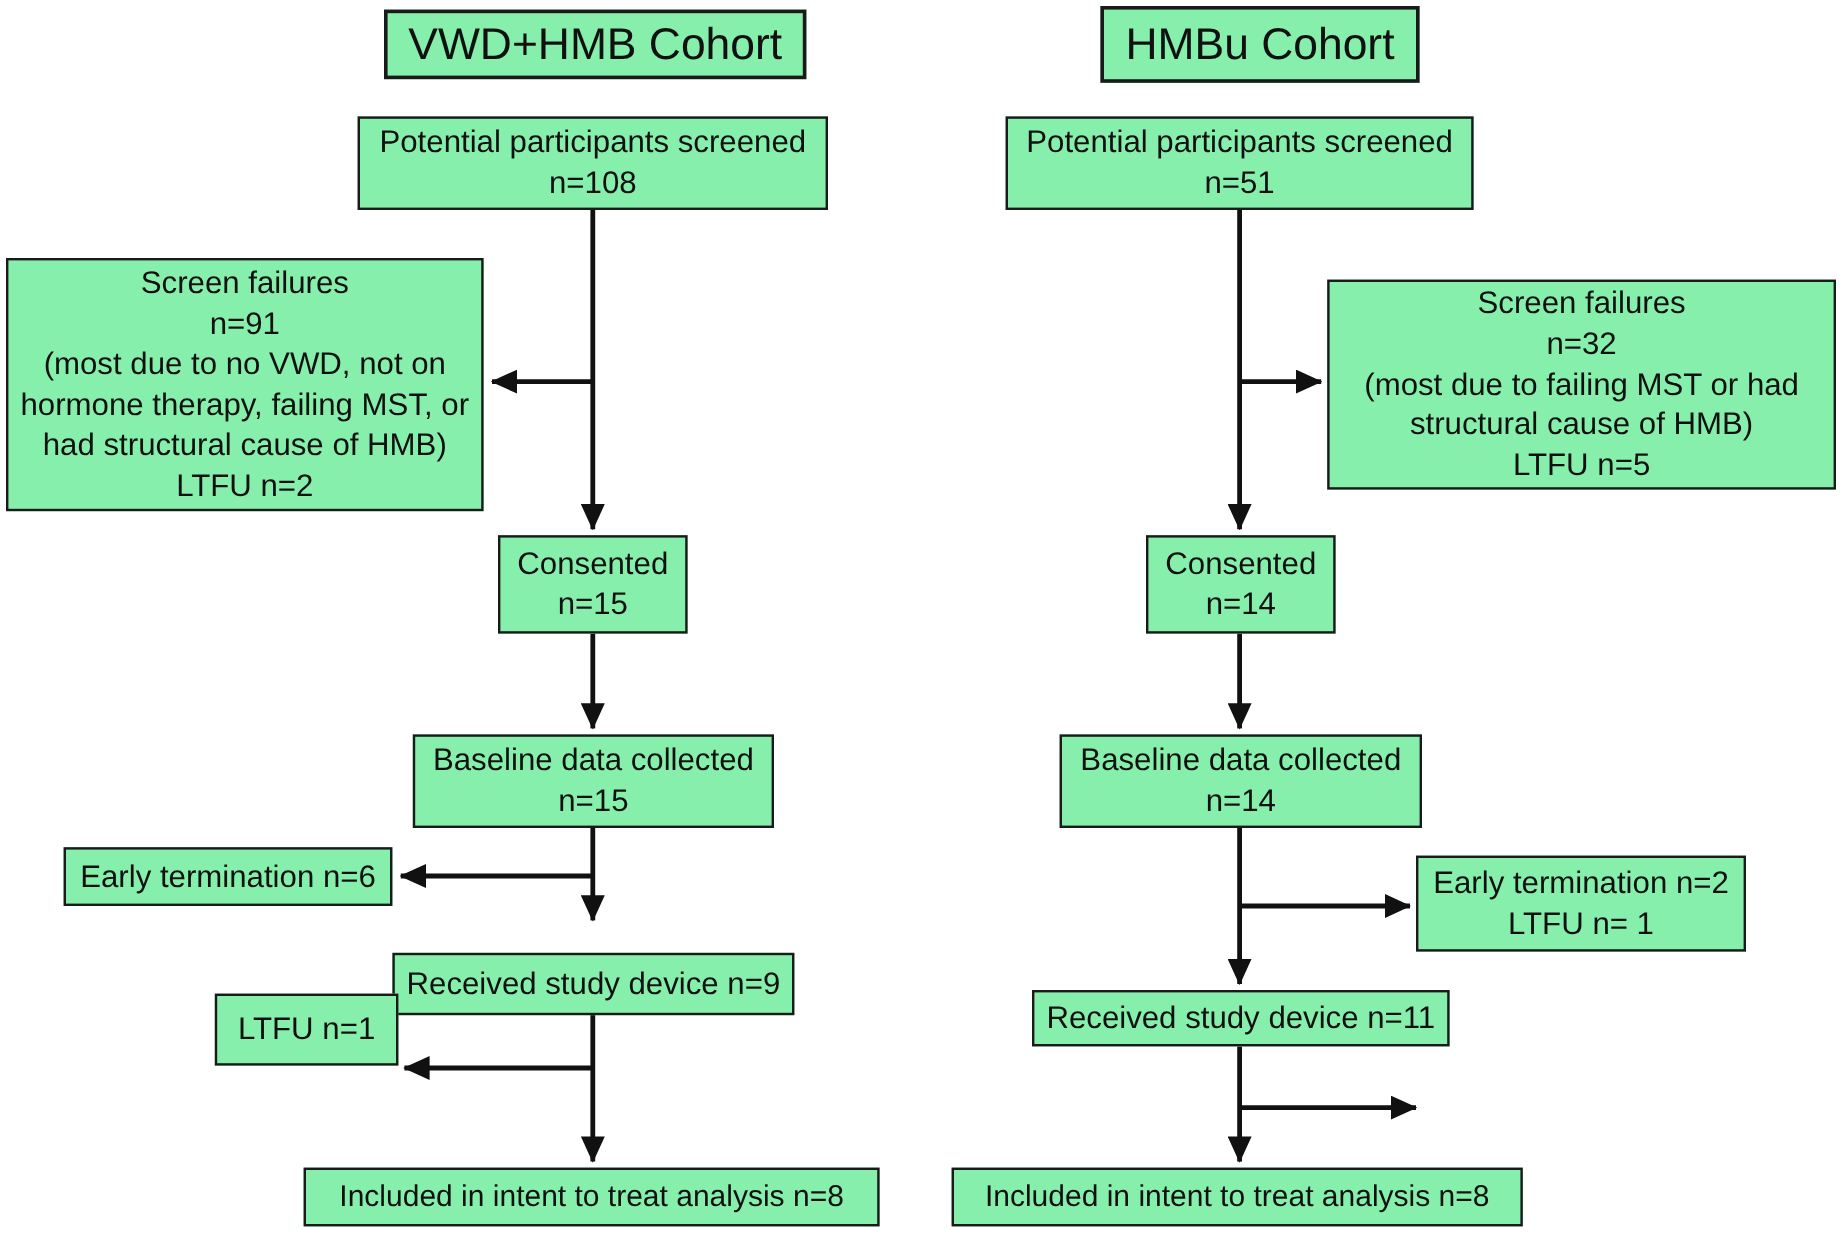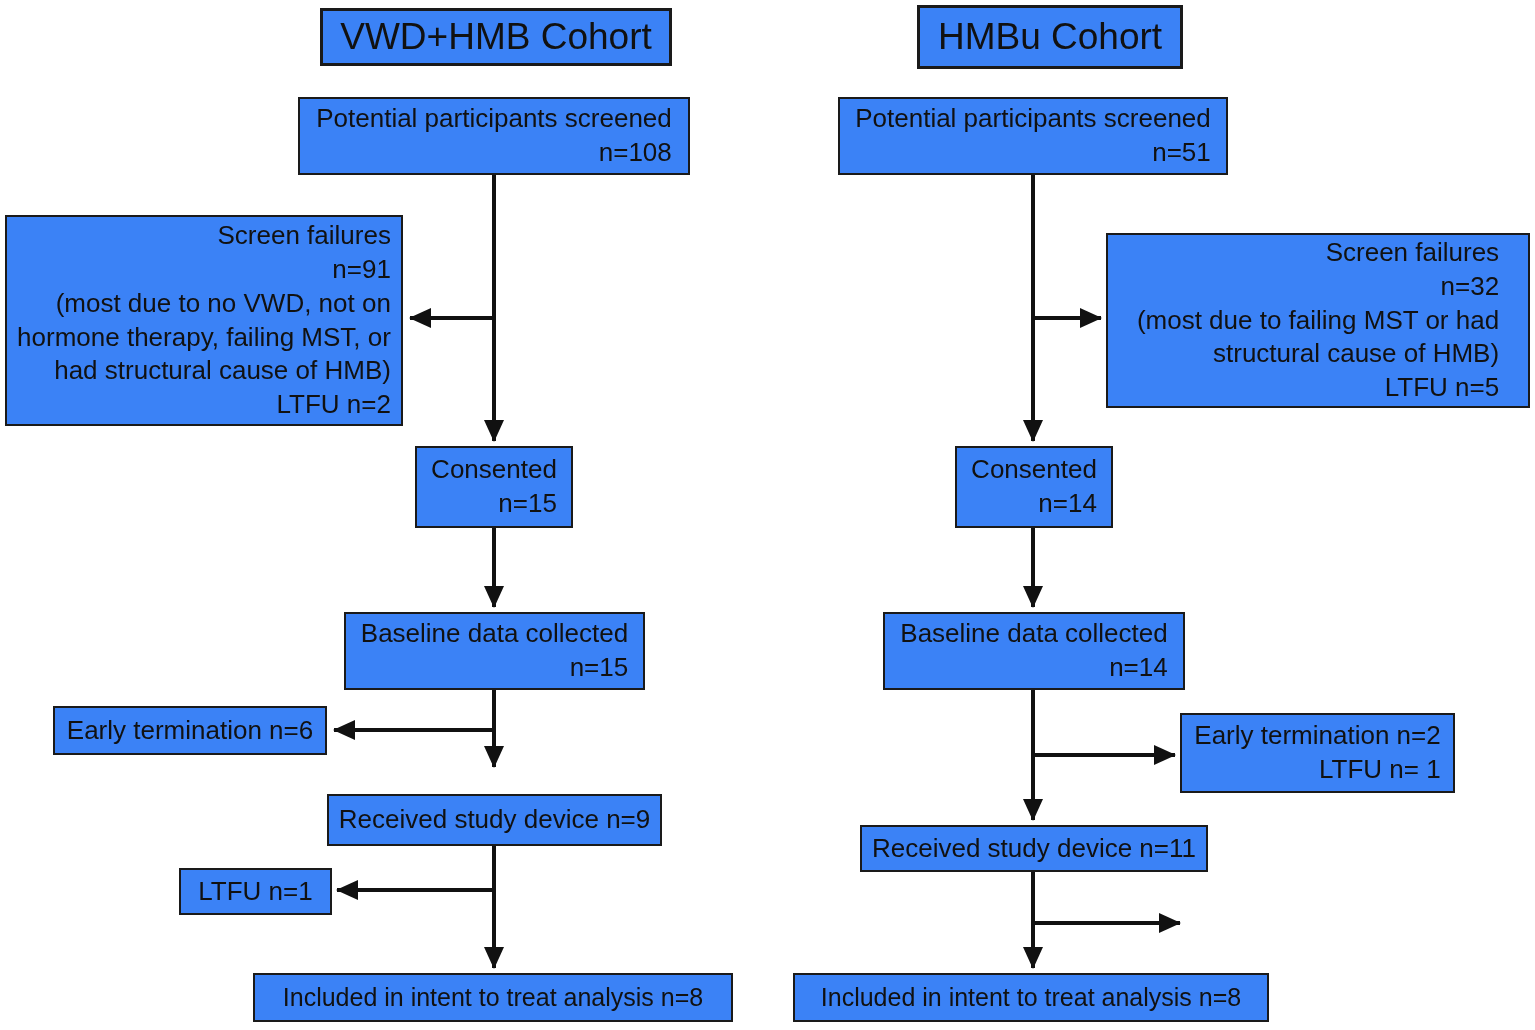--- a/index.html
+++ b/index.html
@@ -18,44 +18,44 @@
   #arrows {
     position: absolute;
     left: 0;
     top: 0;
     pointer-events: none;
   }
   .box {
     position: absolute;
     box-sizing: border-box;
     border: 2.5px solid #1a1a1a;
-    background: #3b82f6;
+    background: #86efac;
     display: flex;
     align-items: center;
     justify-content: center;
-    text-align: right;
+    text-align: center;
     white-space: pre-line;
     font-size: 26px;
     line-height: 1.3;
     padding: 2px 4px;
   }
   .title-box {
     font-size: 37px;
     line-height: 1.1;
     border-width: 3px;
   }
   
   .n-l-title     { left: 320px; top: 8px;   width: 352px; height: 58px; }
   .n-l-screened  { left: 298px; top: 97px;  width: 392px; height: 78px; }
   .n-l-sf        { left: 5px;   top: 215px; width: 398px; height: 211px; }
   .n-l-consented { left: 415px; top: 446px; width: 158px; height: 82px; }
   .n-l-baseline  { left: 344px; top: 612px; width: 301px; height: 78px; }
   .n-l-earlyterm { left: 53px;  top: 706px; width: 274px; height: 49px; }
   .n-l-received  { left: 327px; top: 794px; width: 335px; height: 52px; }
-  .n-l-ltfu      { left: 179px; top: 868px; width: 153px; height: 47px; }
+  .n-l-ltfu      { left: 179px; top: 828px; width: 153px; height: 60px; }
   .n-l-included  { left: 253px; top: 973px; width: 480px; height: 49px; font-size: 25px; }
   
   .n-r-title     { left: 907px;  top: 5px;   width: 266px; height: 64px; margin-left: 10px; }
   .n-r-screened  { left: 838px;  top: 97px;  width: 390px; height: 78px; }
   .n-r-sf        { left: 1106px; top: 233px; width: 424px; height: 175px; }
   .n-r-consented { left: 955px;  top: 446px; width: 158px; height: 82px; }
   .n-r-baseline  { left: 883px;  top: 612px; width: 302px; height: 78px; }
   .n-r-earlyterm { left: 1180px; top: 713px; width: 275px; height: 80px; }
   .n-r-received  { left: 860px;  top: 825px; width: 348px; height: 47px; }
   .n-r-exited    { left: 1185px; top: 900px; width: 150px; height: 48px; }

